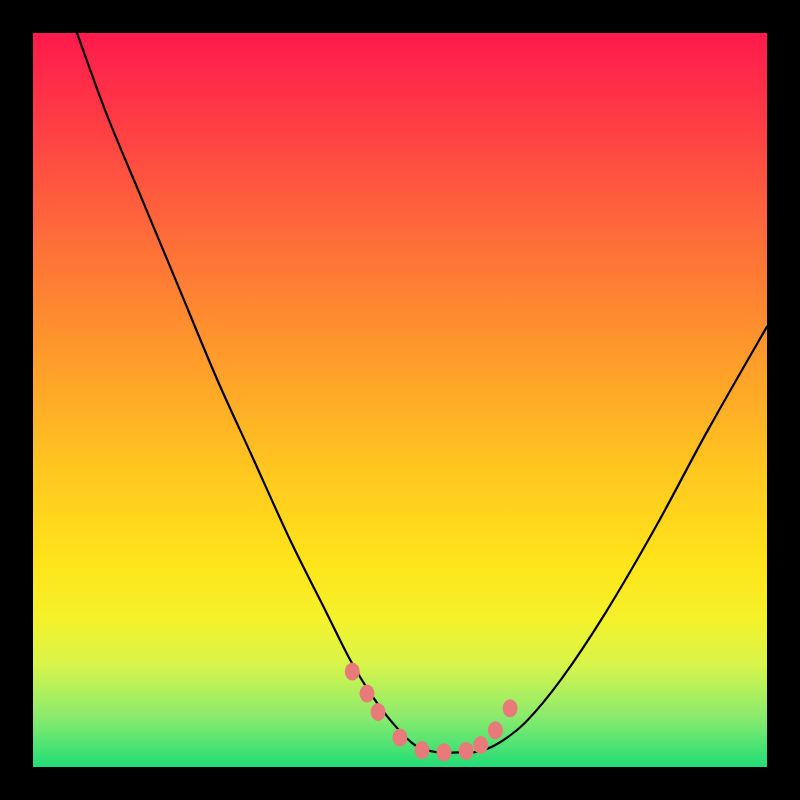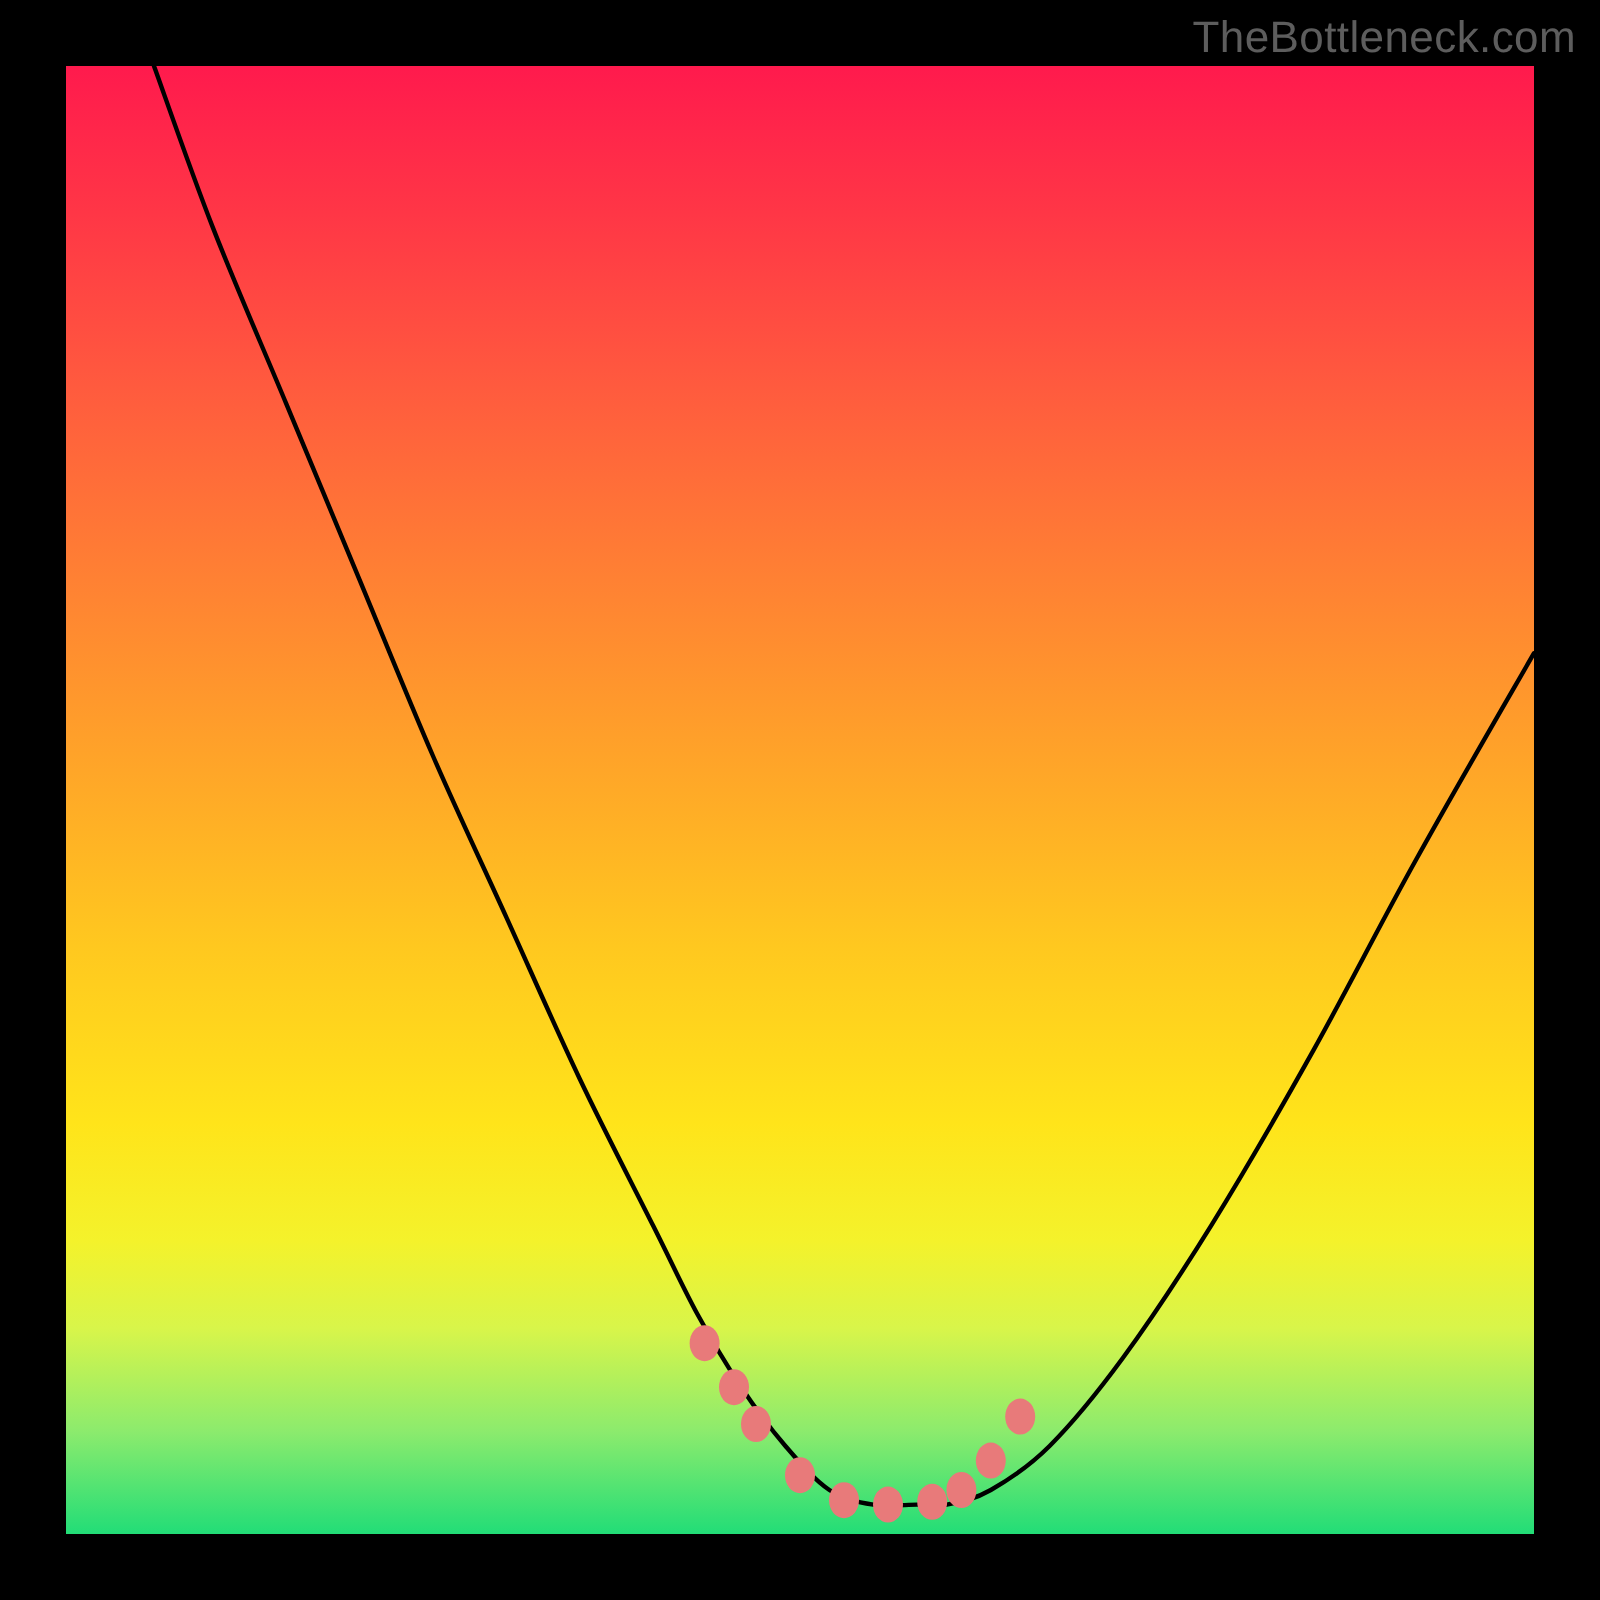--- a/index.html
+++ b/index.html
@@ -67,21 +67,20 @@
   .dot {
     fill: #e87a7a;
     stroke: none;
   }
 </style>
 </head>
 <body>
 
 <div class="frame">
 
-  <div class="attribution">TheBottleneck.com</div>
 
   <div class="plot-area">
     <svg class="curve" viewBox="0 0 734 734">
       <path id="curvePath" class="curve-path" d="M 44.0 0.0 C 48.9 13.5, 62.4 52.6, 73.4 80.7 C 84.4 108.9, 97.9 139.5, 110.1 168.8 C 122.3 198.2, 134.6 227.5, 146.8 256.9 C 159.0 286.3, 171.3 316.8, 183.5 345.0 C 195.7 373.1, 208.0 398.8, 220.2 425.7 C 232.4 452.6, 244.7 480.8, 256.9 506.5 C 269.1 532.2, 283.8 560.3, 293.6 579.9 C 303.4 599.4, 308.3 610.4, 315.6 623.9 C 323.0 637.4, 330.3 649.6, 337.6 660.6 C 345.0 671.6, 352.3 681.4, 359.7 690.0 C 367.0 698.5, 374.3 707.1, 381.7 712.0 C 389.0 716.9, 396.4 718.1, 403.7 719.3 C 411.0 720.5, 419.6 719.3, 425.7 719.3 C 431.8 719.3, 434.3 720.5, 440.4 719.3 C 446.5 718.1, 453.9 716.9, 462.4 712.0 C 471.0 707.1, 480.8 701.0, 491.8 690.0 C 502.8 679.0, 515.0 664.3, 528.5 645.9 C 541.9 627.6, 556.6 605.5, 572.5 579.9 C 588.4 554.2, 606.8 522.4, 623.9 491.8 C 641.0 461.2, 656.9 429.4, 675.3 396.4 C 693.6 363.3, 724.2 310.7, 734.0 293.6"></path>
       <g id="markerGroup">
           <ellipse cx="319.3" cy="638.6" rx="7.5" ry="9" class="dot"></ellipse>
           <ellipse cx="334.0" cy="660.6" rx="7.5" ry="9" class="dot"></ellipse>
           <ellipse cx="345.0" cy="679.0" rx="7.5" ry="9" class="dot"></ellipse>
           <ellipse cx="367.0" cy="704.6" rx="7.5" ry="9" class="dot"></ellipse>
           <ellipse cx="389.0" cy="717.1" rx="7.5" ry="9" class="dot"></ellipse>

